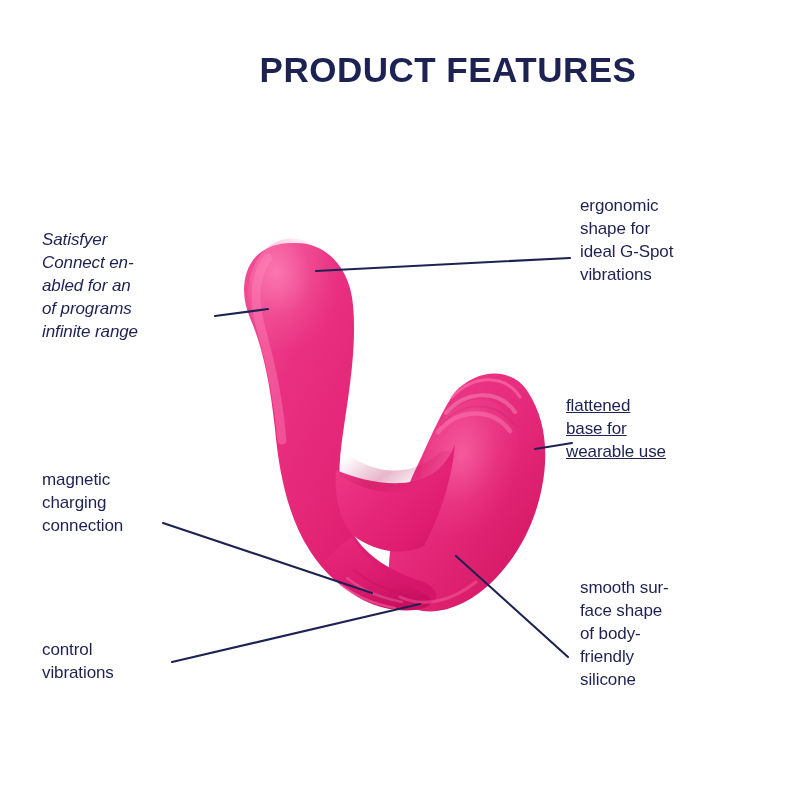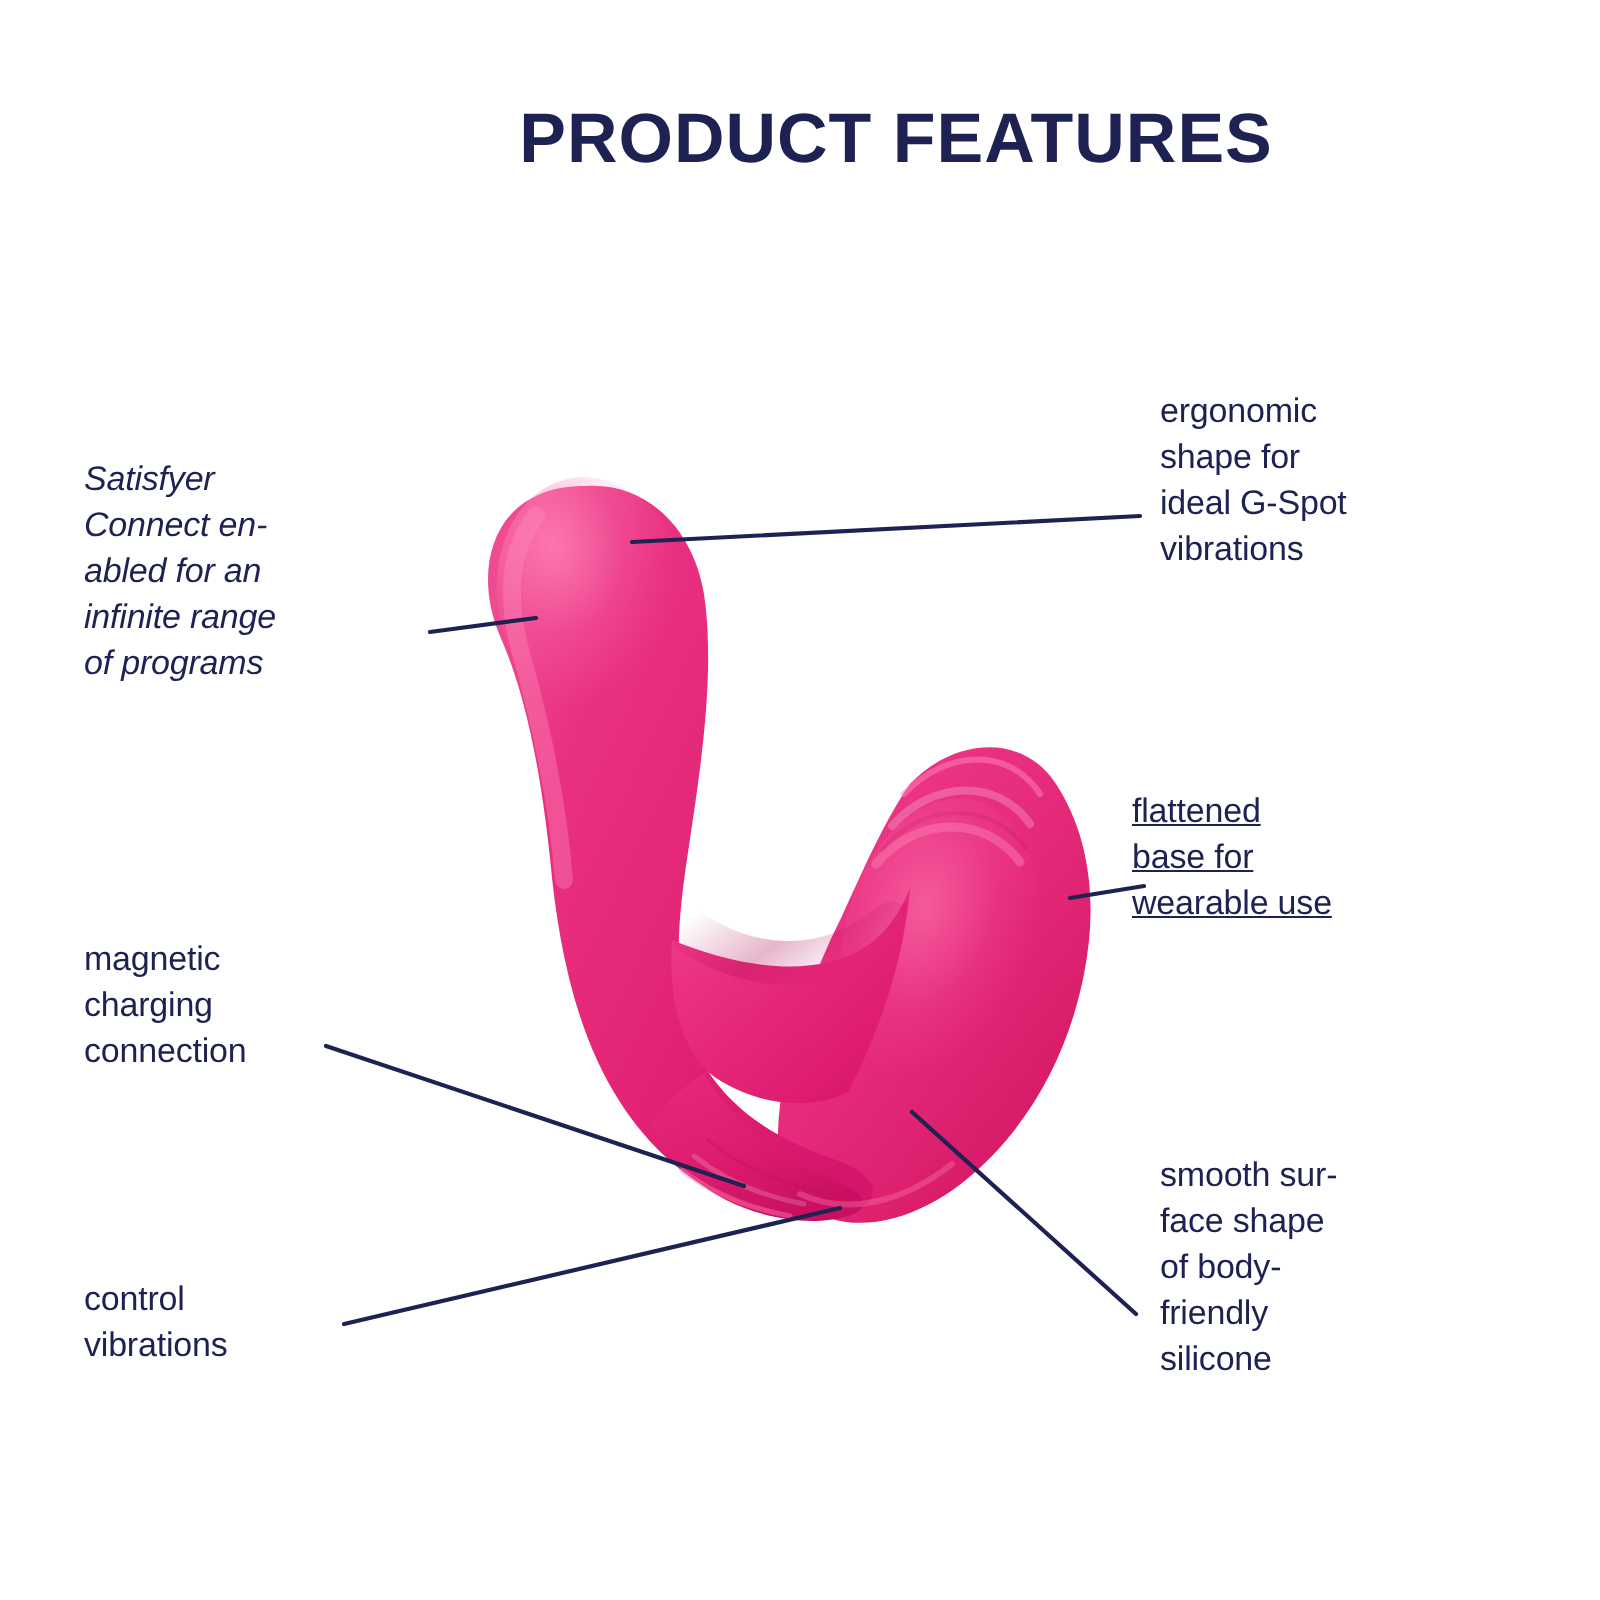--- a/index.html
+++ b/index.html
@@ -188,22 +188,22 @@
       <line x1="456" y1="556" x2="568" y2="657"></line>
     </g>
   </svg>
 
   <div id="title">PRODUCT FEATURES</div>
 
   <div class="callout cal-left" id="callout-satisfyer">
     <span class="ln">Satisfyer</span>
     <span class="ln">Connect en-</span>
     <span class="ln">abled for an</span>
+    <span class="ln">of programs</span>
     <span class="ln">infinite range</span>
-    <span class="ln">of programs</span>
   </div>
 
   <div class="callout cal-left" id="callout-magnetic">
     <span class="ln">magnetic</span>
     <span class="ln">charging</span>
     <span class="ln">connection</span>
   </div>
 
   <div class="callout cal-left" id="callout-control">
     <span class="ln">control</span>

